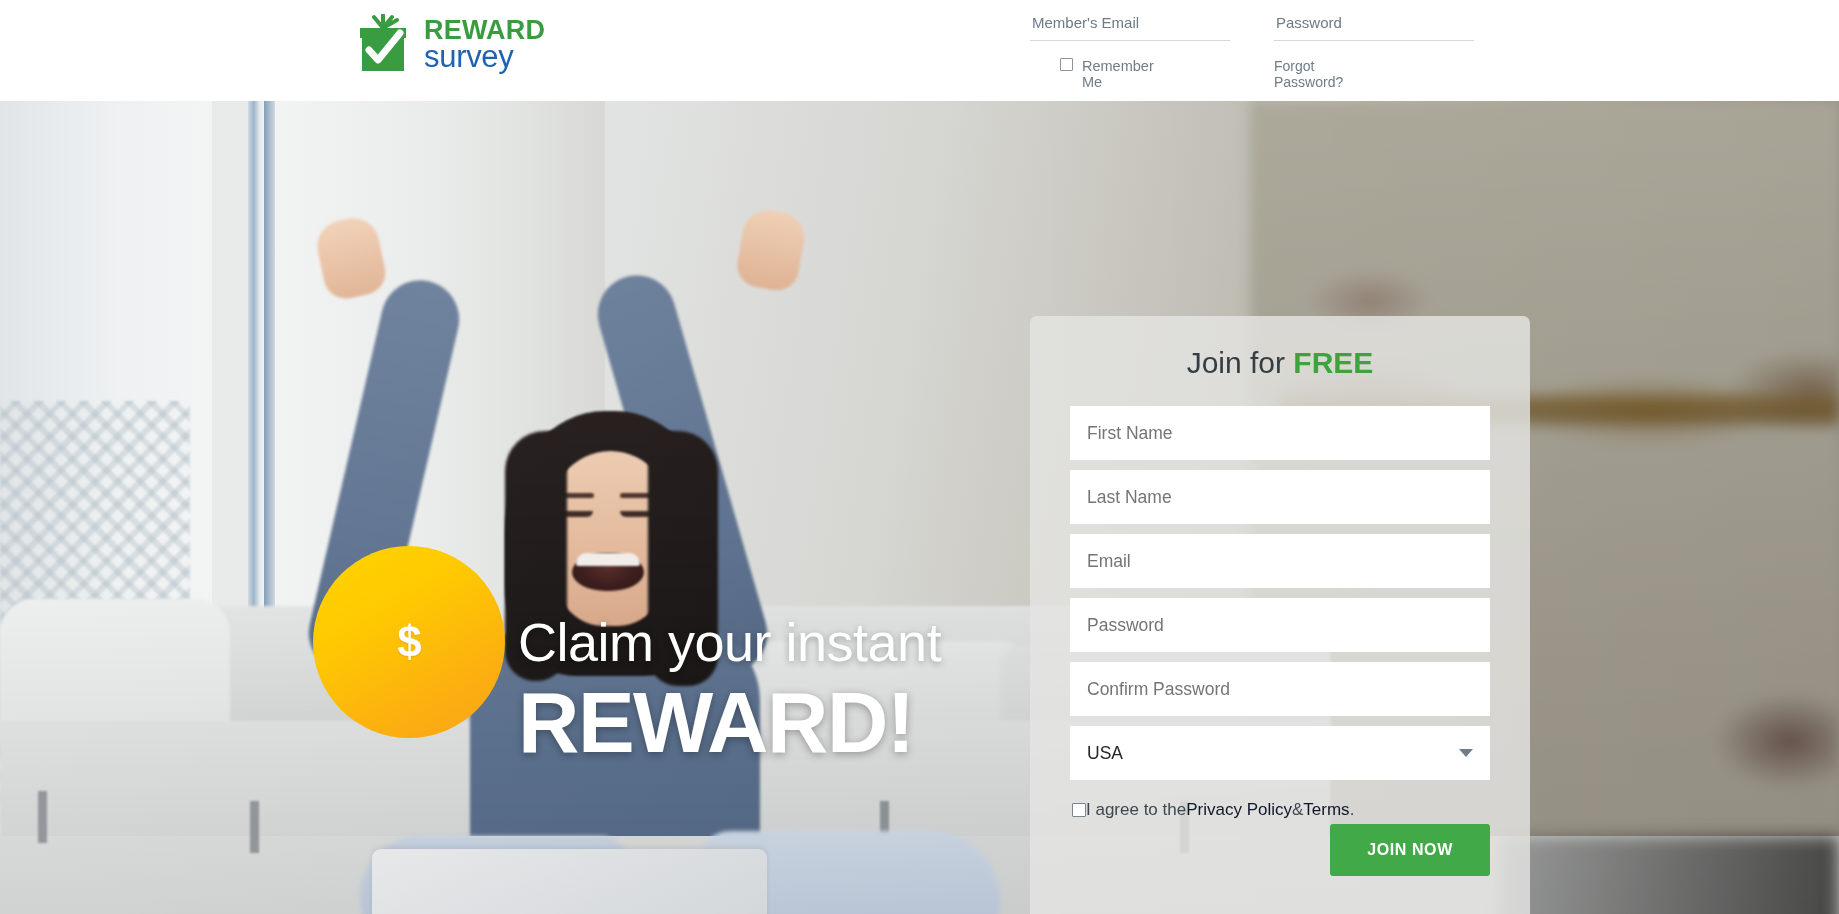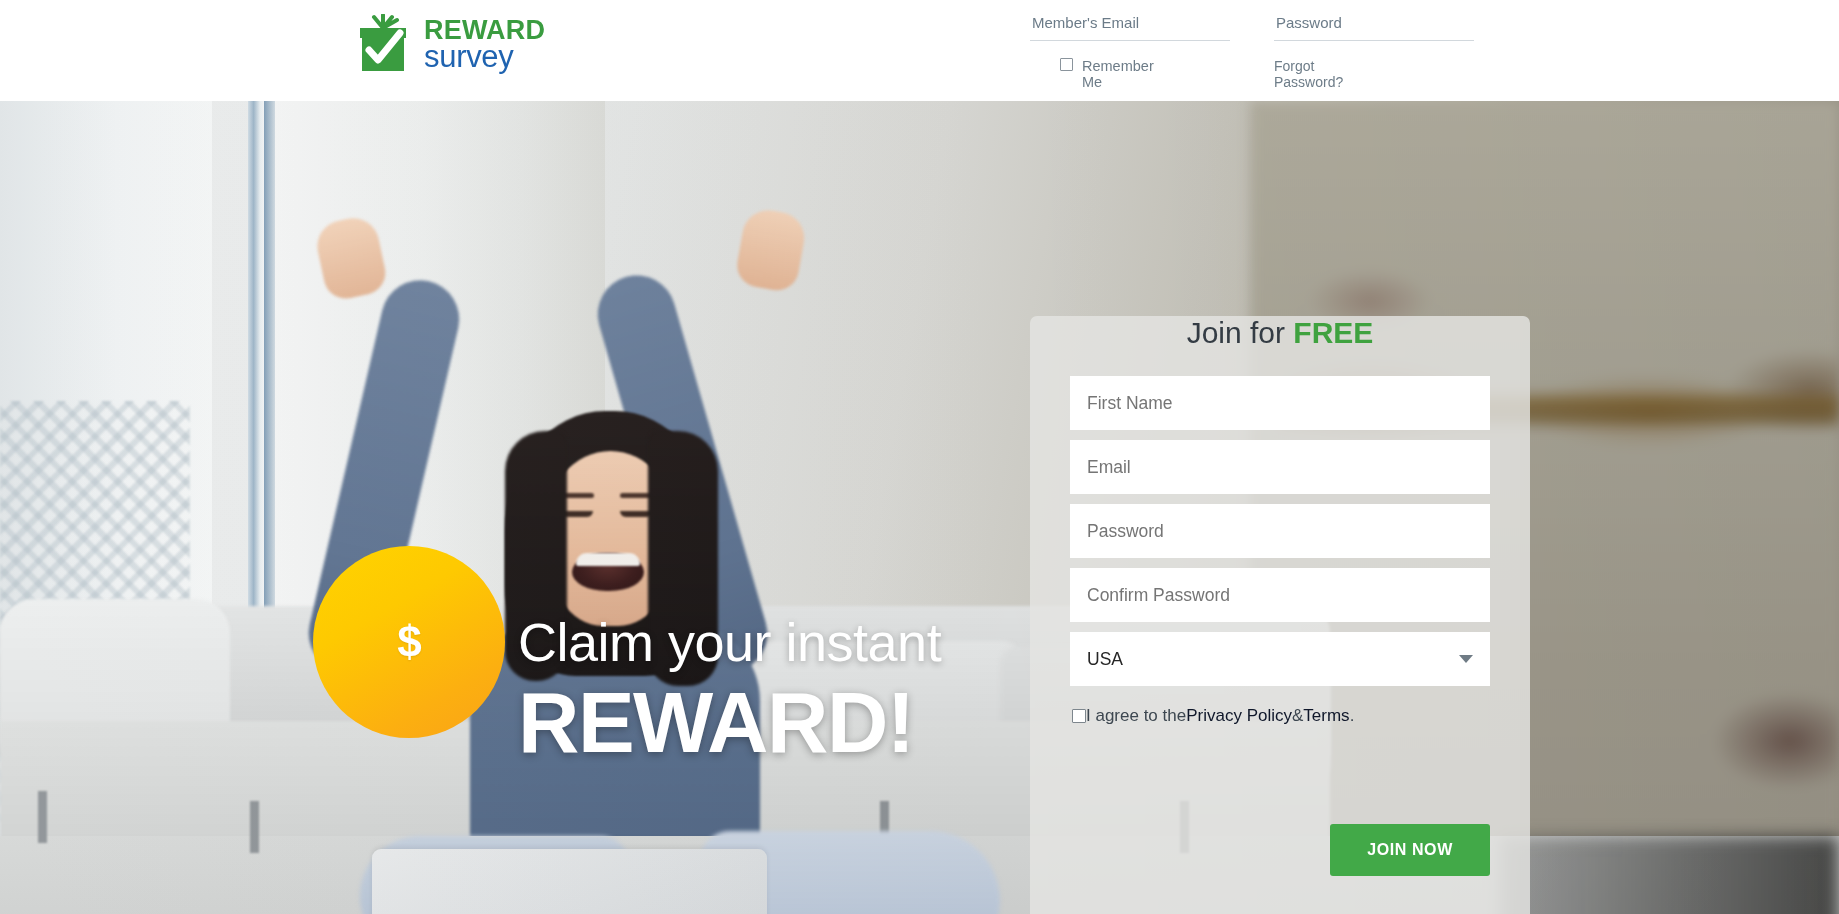--- a/index.html
+++ b/index.html
@@ -294,21 +294,21 @@
   
   .signup-card {
     position: absolute; left: 1030px; top: 215px;
     width: 500px; height: 665px;
     background: rgba(228,228,226,0.82);
     border-radius: 7px;
     z-index: 8;
     padding: 0 40px;
   }
   .card-title {
-    text-align: center; 
+    text-align: center; margin-top: 30px;
     font-size: 30px; color: #343c44; font-weight: normal;
   }
   .card-title .free { color: #3fa23f; font-weight: bold; }
 
   .fields { margin-top: 26px; }
   .field {
     width: 420px; height: 54px;
     background: #ffffff;
     border: none; outline: none;
     display: flex; align-items: center;
@@ -450,20 +450,21 @@
     </div>
 
     <div class="signup-card">
 
       <div class="card-title">
         <span>Join for </span><span class="free">FREE</span>
       </div>
 
       <div class="fields">
         <input class="field" type="text" placeholder="First Name" style="">
+        <input class="field" type="text" placeholder="Last Name" style="">
         <input class="field" type="email" placeholder="Email" style="">
         <input class="field" type="password" placeholder="Password" style="">
         <input class="field" type="password" placeholder="Confirm Password" style="">
 
         <div class="select-field">
           <span>USA</span>
           <span class="caret"></span>
         </div>
       </div>
 

